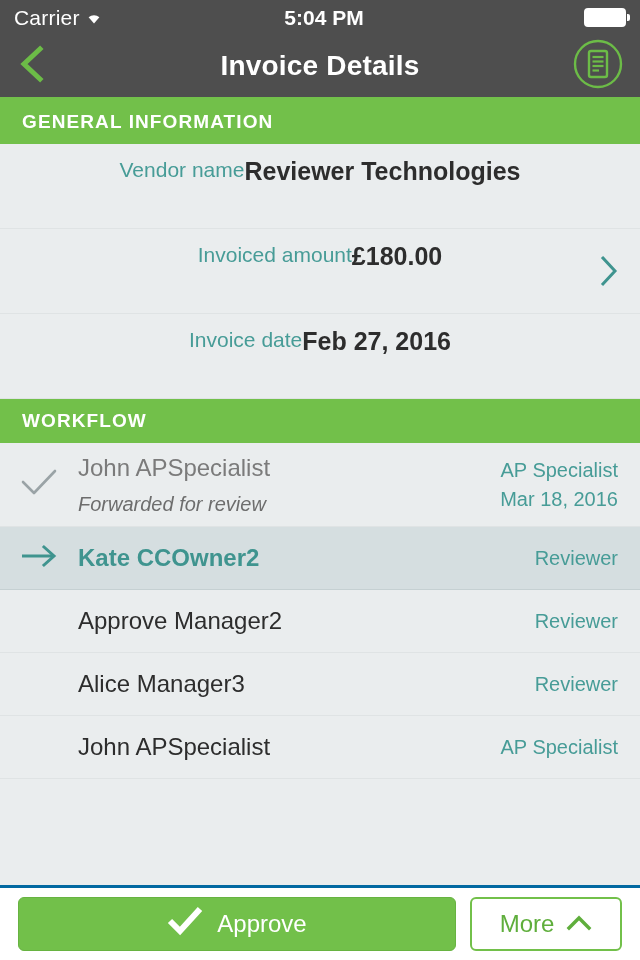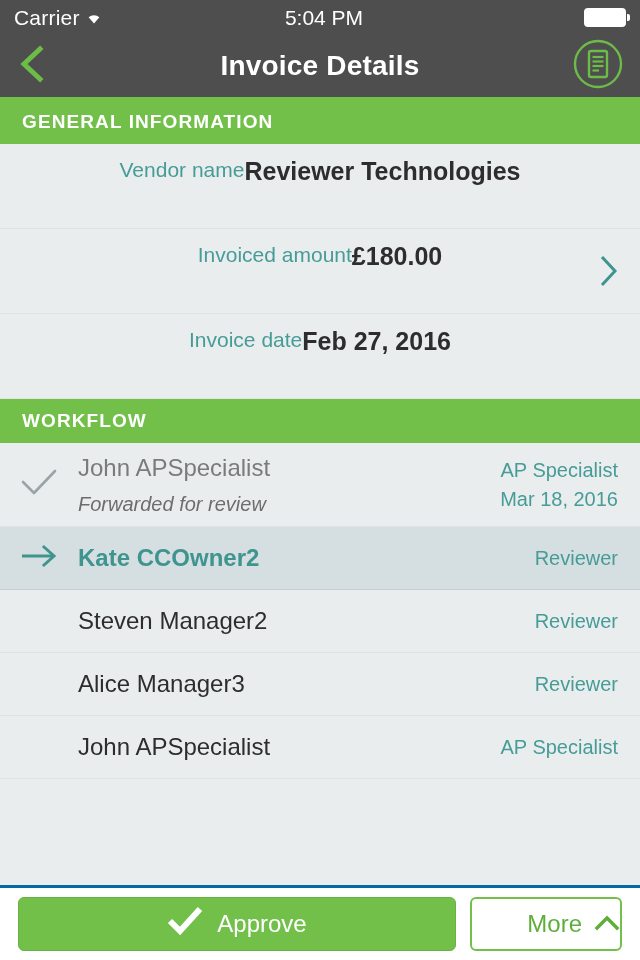--- a/index.html
+++ b/index.html
@@ -14,21 +14,21 @@
   
   .statusbar {
     height: 35px; background: #4e4e4e; color: #ffffff;
     display: flex; align-items: center; padding: 0 14px;
     position: relative; flex: 0 0 35px;
   }
   .sb-left { display: flex; align-items: center; gap: 2px; }
   .sb-carrier { font-size: 21px; letter-spacing: .2px; }
   .sb-time {
     position: absolute; left: 8px; right: 0; text-align: center;
-    font-size: 21px; font-weight: normal; pointer-events: none;
+    font-size: 21px; font-weight: bold; pointer-events: none;
   }
   .sb-right { margin-left: auto; display: flex; align-items: center; z-index: 2; }
   .battery { position: relative; width: 42px; height: 19px; }
   .battery .shell {
     position: absolute; inset: 0; border: 2px solid #ffffff;
     border-radius: 4px; background: #ffffff;
   }
   .battery .nub {
     position: absolute; right: -4px; top: 6px; width: 3px; height: 7px;
     background: #ffffff; border-radius: 0 2px 2px 0;
@@ -93,21 +93,21 @@
     display: flex; align-items: center; gap: 14px; padding: 0 18px;
     border-top: 3px solid #0369a1;
   }
   .btn-approve {
     flex: 1 1 auto; height: 54px; background: #72c04a; border: 1px solid #67b341;
     border-radius: 6px; display: flex; align-items: center; justify-content: center;
     gap: 14px; color: #ffffff; font-size: 24px; cursor: pointer;
   }
   .btn-more {
     flex: 0 0 152px; height: 54px; background: #ffffff; border: 2px solid #72c04a;
-    border-radius: 6px; display: flex; align-items: center; justify-content: flex-end;
+    border-radius: 6px; display: flex; align-items: center; justify-content: center;
     gap: 12px; color: #5fae3c; font-size: 24px; cursor: pointer;
   }
 </style>
 </head>
 <body>
 
 <div id="app">
 
   <div class="statusbar">
     <div class="sb-left">
@@ -207,21 +207,21 @@
         <div class="wf-name">Kate CCOwner2</div>
       </div>
       <div class="wf-meta">
         <div class="wf-role">Reviewer</div>
       </div>
     </div>
 
     <div class="wf-row">
       <div class="wf-icon"></div>
       <div class="wf-main">
-        <div class="wf-name">Steven Manager2</div>
+        <div class="wf-name">Approve Manager2</div>
       </div>
       <div class="wf-meta">
         <div class="wf-role">Reviewer</div>
       </div>
     </div>
 
     <div class="wf-row">
       <div class="wf-icon"></div>
       <div class="wf-main">
         <div class="wf-name">Alice Manager3</div>

